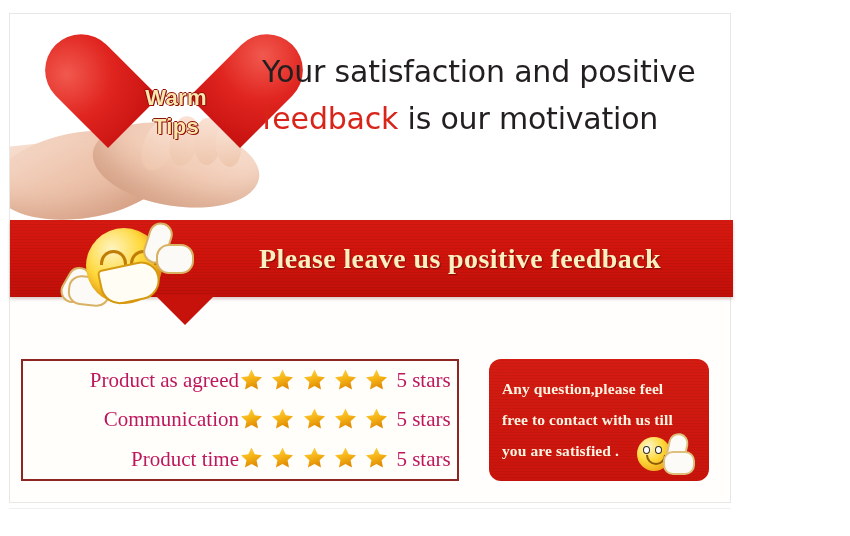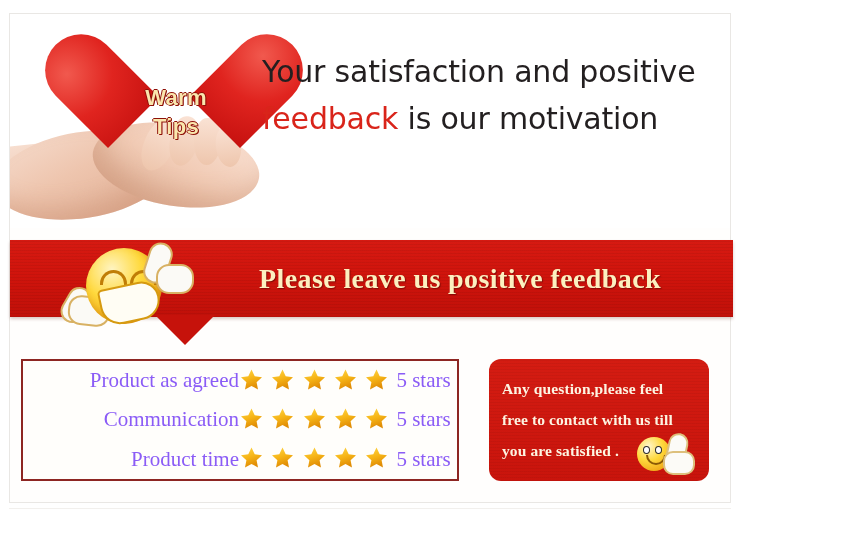--- a/index.html
+++ b/index.html
@@ -141,21 +141,21 @@
     color: #231f20;
     font-weight: 400;
     letter-spacing: -.2px;
   }
   .hero-text .hl { color: #d9241a; }
 
   
   .ribbon-zone {
     position: absolute;
     left: 10px;
-    top: 240px;
+    top: 220px;
     width: 723px;
     height: 104px;
   }
   .ribbon {
     position: absolute;
     left: 0; top: 0;
     width: 723px;
     height: 77px;
     background:
       repeating-linear-gradient(0deg, rgba(0,0,0,.055) 0 1px, rgba(255,255,255,0) 1px 3px),
@@ -242,21 +242,21 @@
     background: #fffefb;
     box-sizing: border-box;
   }
   .rating-table {
     border-collapse: collapse;
     width: 100%;
     height: 100%;
   }
   .rating-table td {
     font-family: "Liberation Serif", serif;
-    color: #8b5cf6;
+    color: #be185d;
     font-size: 21px;
     vertical-align: middle;
     padding: 0;
   }
   .rt-label { text-align: right; padding-right: 10px; width: 216px; }
   .rt-stars { width: 132px; text-align: left; white-space: nowrap; }
   .rt-count { text-align: center; padding-left: 8px; font-size: 20px; }
 
   .star {
     display: inline-block;

